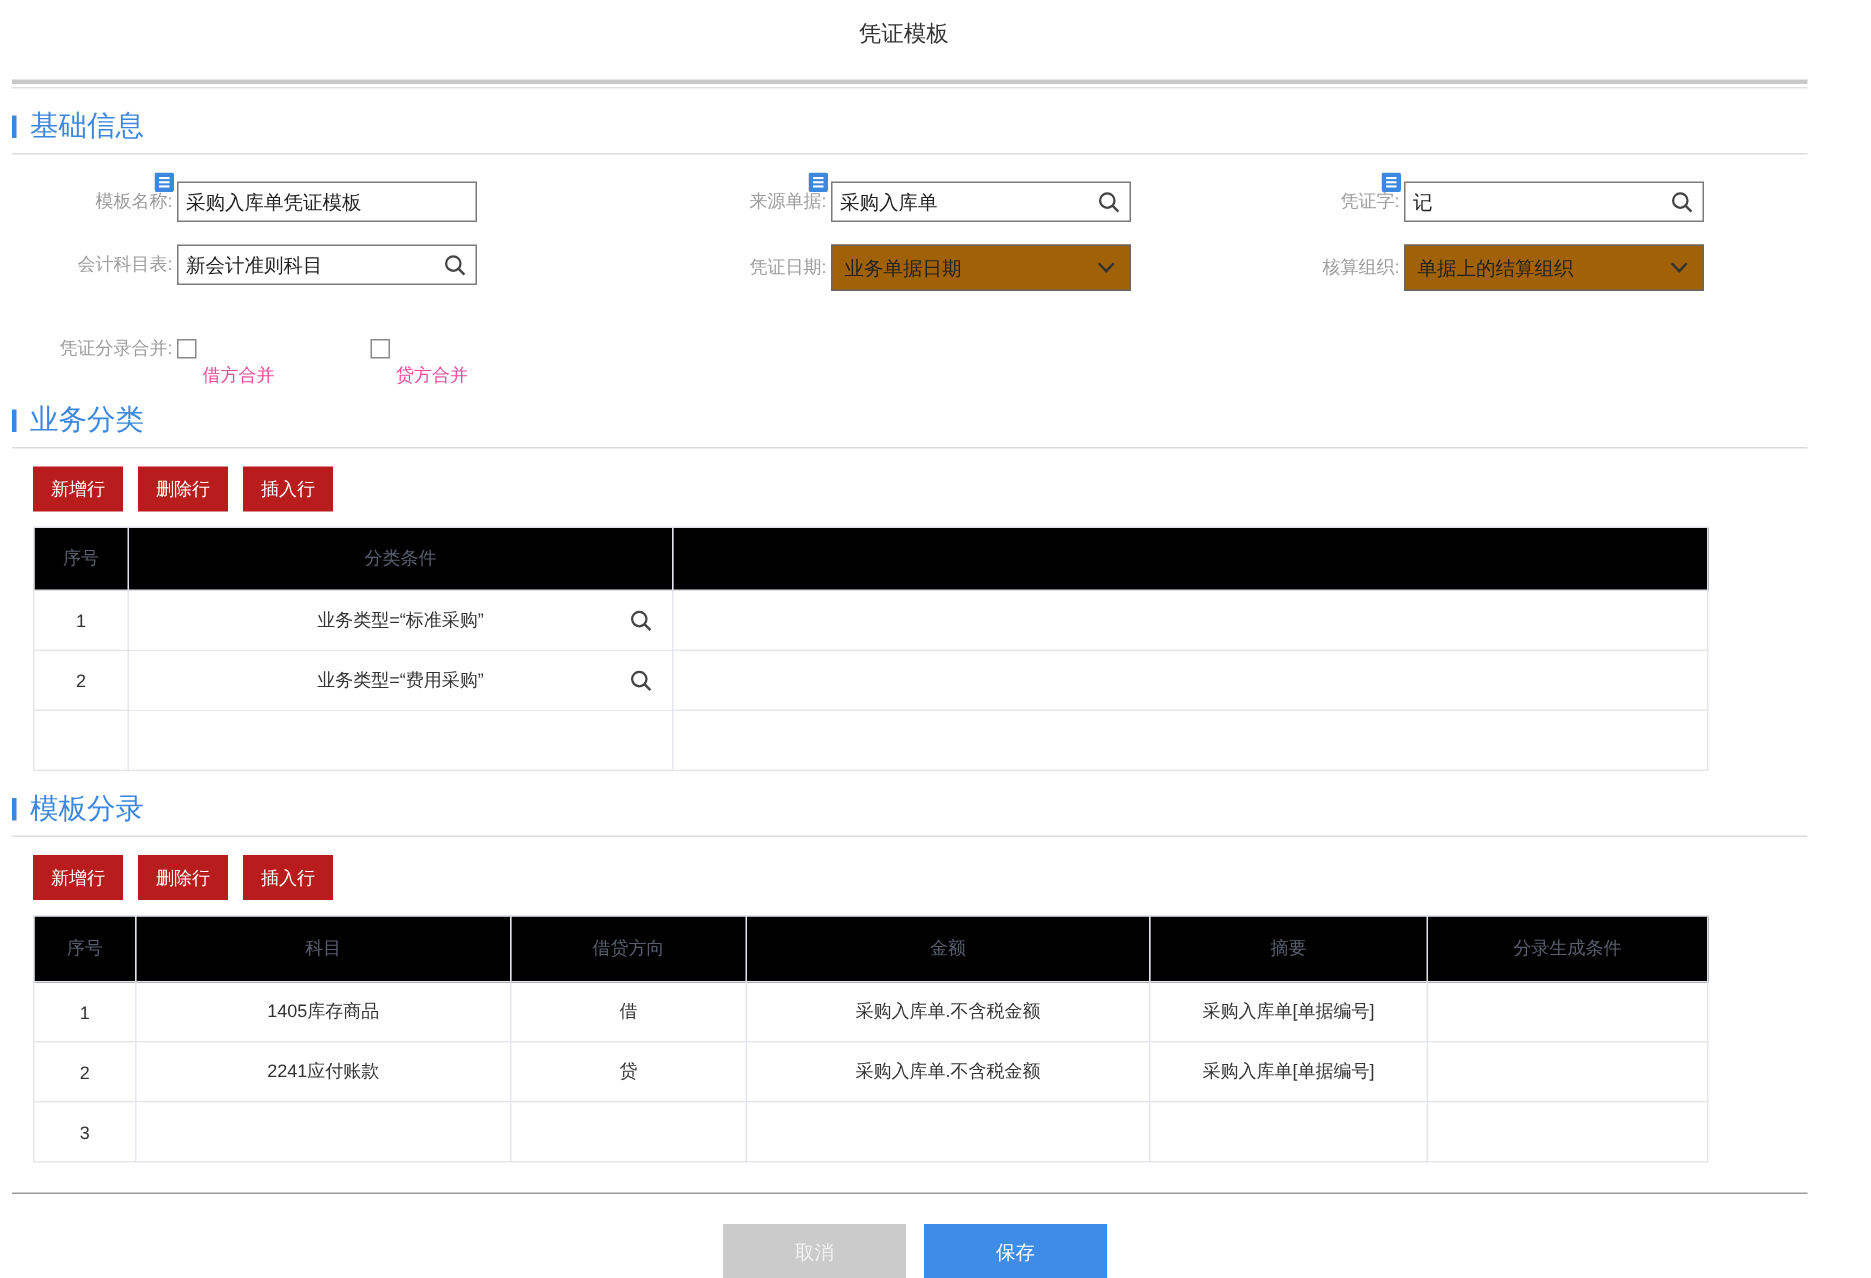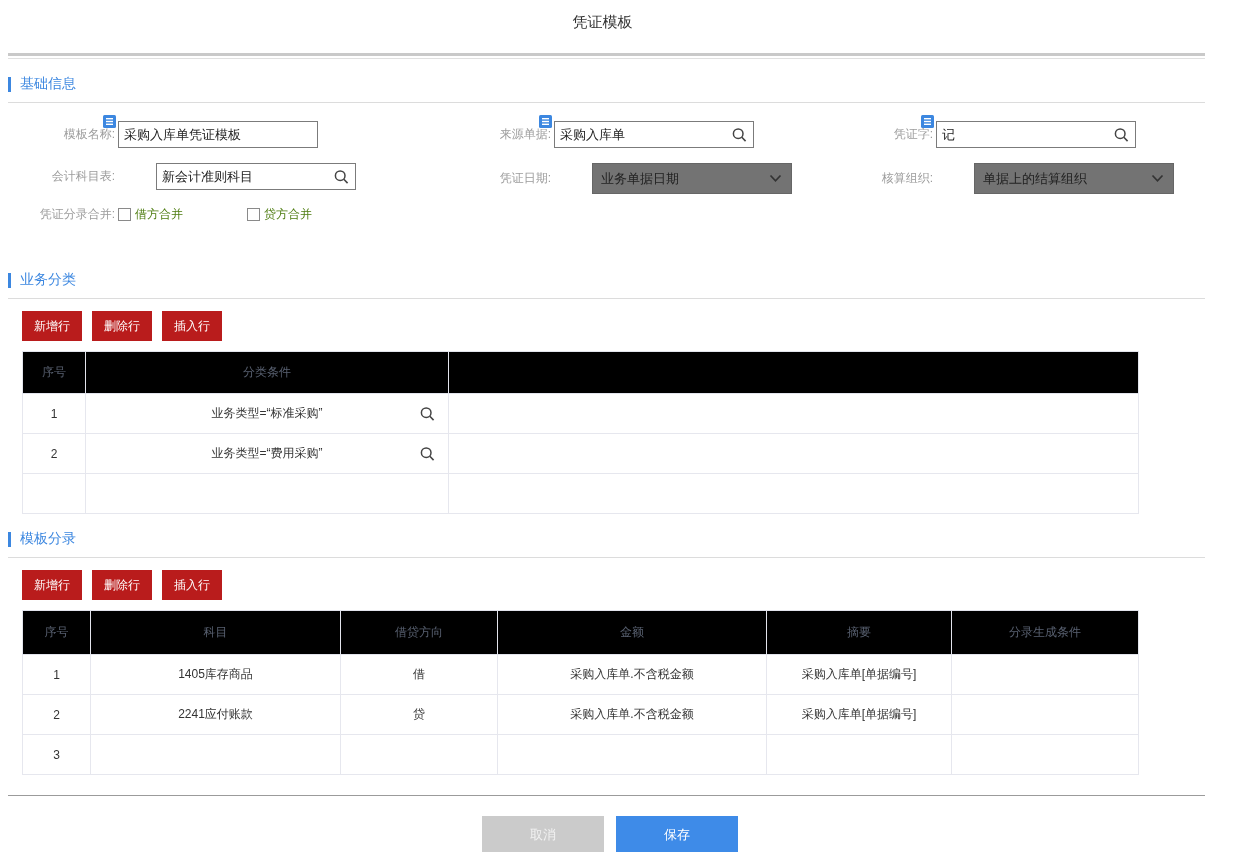--- a/index.html
+++ b/index.html
@@ -9,53 +9,53 @@
     font-family:"Liberation Sans","DejaVu Sans",sans-serif;
     font-size:12px; color:#333;
   }
   .page-title { text-align:center; padding-top:13px; font-size:15px; color:#333; width:1205px; }
   .divider-double { margin:21px 42px 0 8px; }
   .divider-double .thick { height:3px; background:#c9c9c9; }
   .divider-double .thin { height:1px; background:#e0e0e0; margin-top:2px; }
 
   .section-header { display:flex; align-items:center; margin:16px 0 0 8px; height:18px; }
   .section-bar { width:3px; height:15px; background:#3c87e0; margin-right:9px; }
-  .section-title { color:#3c87e0; font-size:14px; }
+  .section-title { color:#3c87e0; font-size:19px; }
   .section-underline { height:1px; background:#dcdcdc; margin:9px 42px 0 8px; }
 
   
   .basic-fields { position:relative; height:128px; }
   .field { position:absolute; display:flex; align-items:center; }
   .field-label { color:#9c9c9c; text-align:right; padding-right:3px; font-size:12px; }
   .input-wrap { position:relative; display:flex; align-items:center; }
   .text-input {
     width:200px; height:27px; border:1px solid #7b7b7b; background:#fff;
     display:flex; align-items:center; padding:0 26px 0 5px; font-size:13px; color:#222;
     white-space:nowrap; overflow:hidden;
   }
   .text-input.no-lookup { padding-right:5px; }
   .select-box {
-    width:200px; height:31px; border:1px solid #666; background:#737373;
+    width:200px; height:31px; border:1px solid #666; background:#a16207;
     display:flex; align-items:center; justify-content:space-between;
     padding:0 9px 0 8px; font-size:13px; color:#222;
   }
   .flag-icon { position:absolute; left:-15px; top:-6px; line-height:0; }
   .lookup-icon { position:absolute; right:6px; top:50%; transform:translateY(-50%); line-height:0; cursor:pointer; }
-  .f-r1 { top:18px; } .f-r2 { top:60px;gap:38px; } .f-r3 { top:103px; }
+  .f-r1 { top:18px; } .f-r2 { top:60px; } .f-r3 { top:103px; }
   .f-c1 { left:8px; }  .f-c1 .field-label { width:110px; }
   .f-c2 { left:420px; } .f-c2 .field-label { width:134px; }
   .f-c3 { left:800px; } .f-c3 .field-label { width:136px; }
 
   .checkbox-group { display:flex; align-items:center; }
   .checkbox-item { display:flex; align-items:center; margin-right:64px; }
   .checkbox {
     width:13px; height:13px; border:1px solid #8a8a8a; background:#fff;
     display:inline-block; margin-right:4px; cursor:pointer;
   }
-  .checkbox-label { color:#4d7c0f; font-size:12px; }
+  .checkbox-label { color:#ec4899; font-size:12px;margin-top:36px; }
 
   
   .toolbar { margin:12px 0 0 22px; display:flex; gap:10px; }
   .tb-btn {
     min-width:59px; height:30px; background:#b91c1c; color:#fff; border:none;
     font-size:12px; padding:0 12px; cursor:pointer;
     font-family:"Liberation Sans","DejaVu Sans",sans-serif;
   }
 
   

